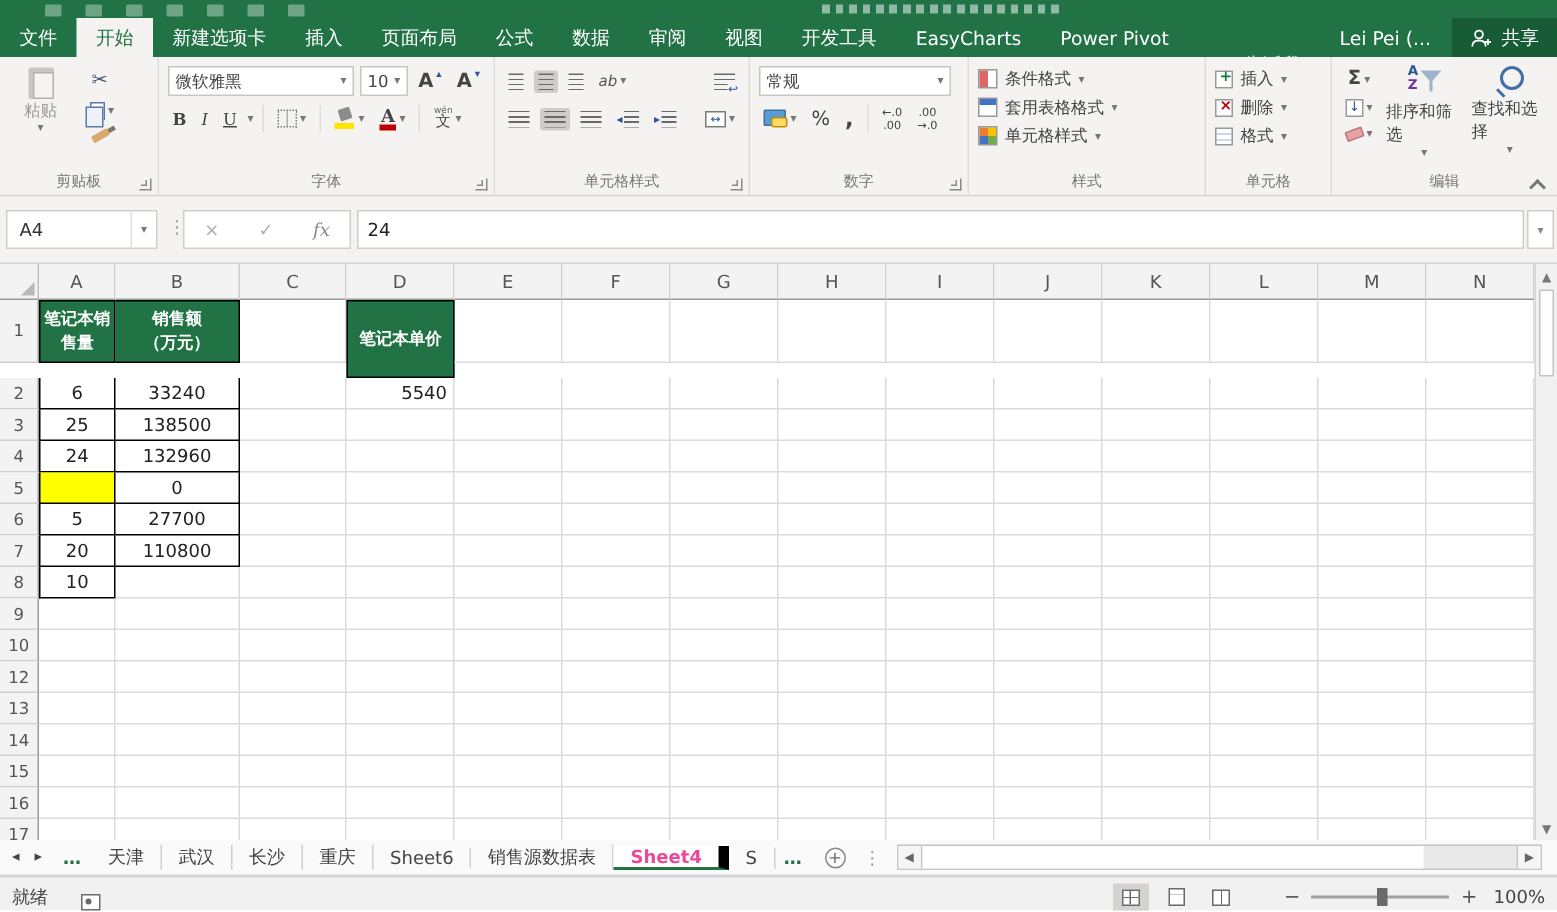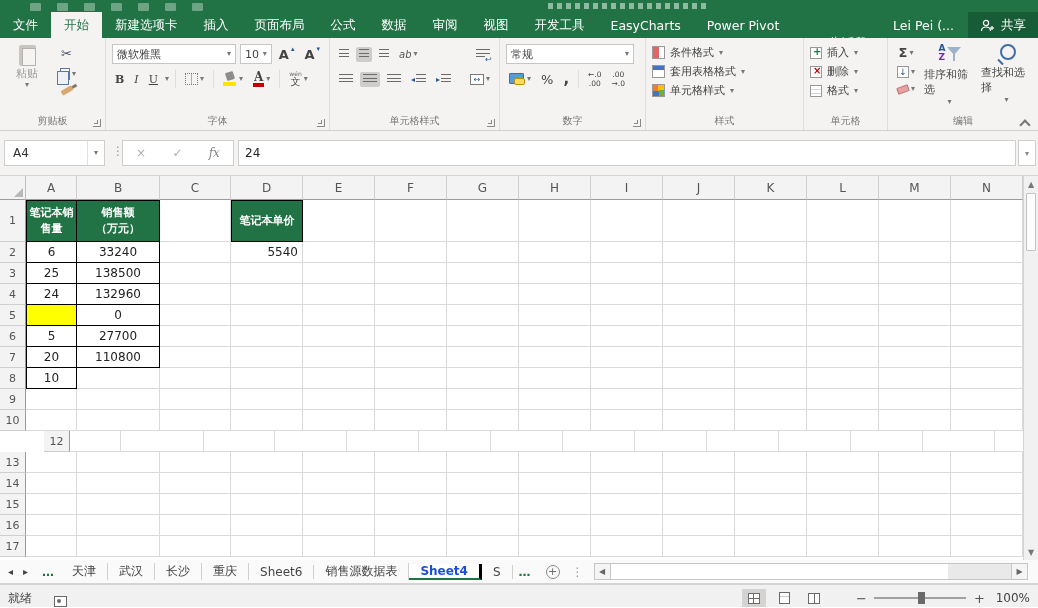--- a/index.html
+++ b/index.html
@@ -146,21 +146,21 @@
   .vs-arr { height:16px; display:flex; align-items:center; justify-content:center; color:#787878; font-size:8px; flex:none; }
   .vs-thumb { margin:1px 2px; height:58px; background:#fdfdfd; border:1px solid #c3c3c3; border-radius:1px; flex:none; }
   .vs-track { flex:1; }
 
   
   .sheetbar { height:24px; background:#fafafa; border-bottom:1px solid #d4d4d4; display:flex; align-items:stretch; font-size:12px; color:#444; }
   .snav { display:flex; align-items:center; gap:10px; padding:0 8px; color:#444; font-size:10px; }
   .smore { display:flex; align-items:center; padding:0 6px; font-weight:bold; color:#217346; letter-spacing:1px; }
   .stabs { display:flex; align-items:center; }
   .stab { display:flex; align-items:center; padding:0 11px; border-right:1px solid #d0d0d0; color:#444; background:transparent; white-space:nowrap; }
-  .stab.active { background:#fff; color:#1d4ed8; font-weight:bold; border-bottom:2px solid #217346; border-right:3px solid #000000; }
+  .stab.active { background:#fff; color:#ec4899; font-weight:bold; border-bottom:2px solid #217346; border-right:7px solid #000000; }
   .addsheet { display:flex; align-items:center; padding:0 8px; }
   .plus-circ { width:14px; height:14px; border:1px solid #8a8a8a; border-radius:50%; color:#6a6a6a; font-size:11px; line-height:12px; text-align:center; }
   .sdots { display:flex; align-items:center; color:#9a9a9a; padding:0 4px; }
   .hscroll { display:flex; align-items:center; margin:3px 10px 3px 6px; flex:1; border:1px solid #c6c6c6; background:#e9e9e9; }
   .hs-arr { width:16px; align-self:stretch; display:flex; align-items:center; justify-content:center; background:#f5f5f5; border-right:1px solid #c6c6c6; color:#666; font-size:8px; }
   .hs-arr.right { border-right:none; border-left:1px solid #c6c6c6; }
   .hs-thumb { align-self:stretch; width:78%; background:#fff; }
   .hs-track { flex:1; }
 
   
@@ -499,21 +499,21 @@
           <div class="colhdr" style="width: 72px; height: 24px;">L</div>
           <div class="colhdr" style="width: 72px; height: 24px;">M</div>
           <div class="colhdr" style="width: 72px; height: 24px;">N</div>
         </div>
         <div class="g-row">
           <div class="rowhdr" style="height: 42px;">1</div>
           <div class="cell k-h" style="width: 51px; height: 42px; border-width: 1px; border-style: solid; border-color: rgb(0, 0, 0);">笔记本销售量</div>
           <div class="cell k-h" style="width: 83px; height: 42px; border-right: 1px solid rgb(0, 0, 0); border-bottom: 1px solid rgb(0, 0, 0); border-top: 1px solid rgb(0, 0, 0);">销售额
 （万元）</div>
           <div class="cell" style="width: 71px; height: 42px;"></div>
-          <div class="cell k-h" style="width: 72px; height: 42px; border-width: 1px; border-style: solid; border-color: rgb(0, 0, 0);">笔记本单价</div>
+          <div class="cell k-h" style="width: 72px; height: 52px; border-width: 1px; border-style: solid; border-color: rgb(0, 0, 0);">笔记本单价</div>
           <div class="cell" style="width: 72px; height: 42px;"></div>
           <div class="cell" style="width: 72px; height: 42px;"></div>
           <div class="cell" style="width: 72px; height: 42px;"></div>
           <div class="cell" style="width: 72px; height: 42px;"></div>
           <div class="cell" style="width: 72px; height: 42px;"></div>
           <div class="cell" style="width: 72px; height: 42px;"></div>
           <div class="cell" style="width: 72px; height: 42px;"></div>
           <div class="cell" style="width: 72px; height: 42px;"></div>
           <div class="cell" style="width: 72px; height: 42px;"></div>
           <div class="cell" style="width: 72px; height: 42px;"></div>
@@ -665,21 +665,21 @@
           <div class="cell" style="width: 72px; height: 21px;"></div>
           <div class="cell" style="width: 72px; height: 21px;"></div>
           <div class="cell" style="width: 72px; height: 21px;"></div>
           <div class="cell" style="width: 72px; height: 21px;"></div>
           <div class="cell" style="width: 72px; height: 21px;"></div>
           <div class="cell" style="width: 72px; height: 21px;"></div>
           <div class="cell" style="width: 72px; height: 21px;"></div>
           <div class="cell" style="width: 72px; height: 21px;"></div>
         </div>
         <div class="g-row">
-          <div class="rowhdr" style="height: 21px; margin-left: 44px;">12</div>
+          <div class="rowhdr" style="height: 21px;">12</div>
           <div class="cell" style="width: 51px; height: 21px;"></div>
           <div class="cell" style="width: 83px; height: 21px;"></div>
           <div class="cell" style="width: 71px; height: 21px;"></div>
           <div class="cell" style="width: 72px; height: 21px;"></div>
           <div class="cell" style="width: 72px; height: 21px;"></div>
           <div class="cell" style="width: 72px; height: 21px;"></div>
           <div class="cell" style="width: 72px; height: 21px;"></div>
           <div class="cell" style="width: 72px; height: 21px;"></div>
           <div class="cell" style="width: 72px; height: 21px;"></div>
           <div class="cell" style="width: 72px; height: 21px;"></div>

